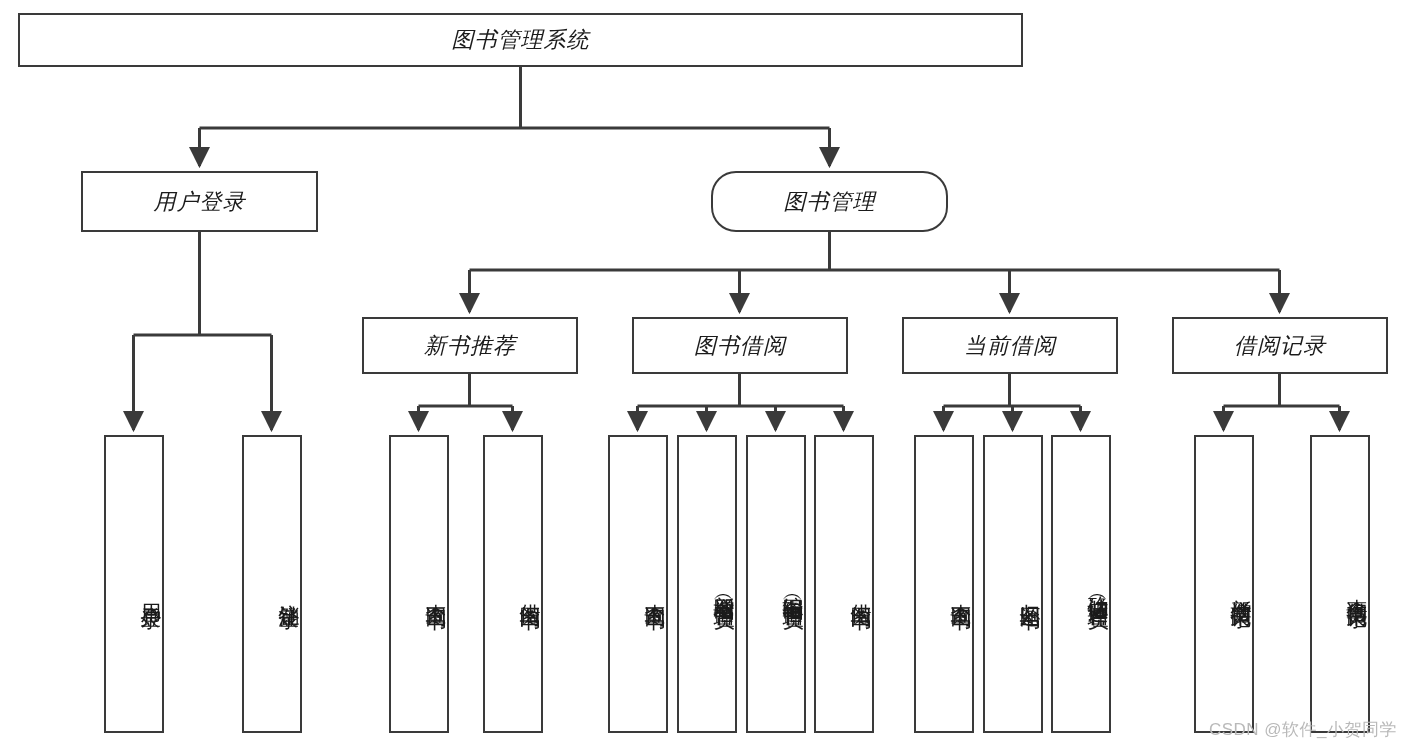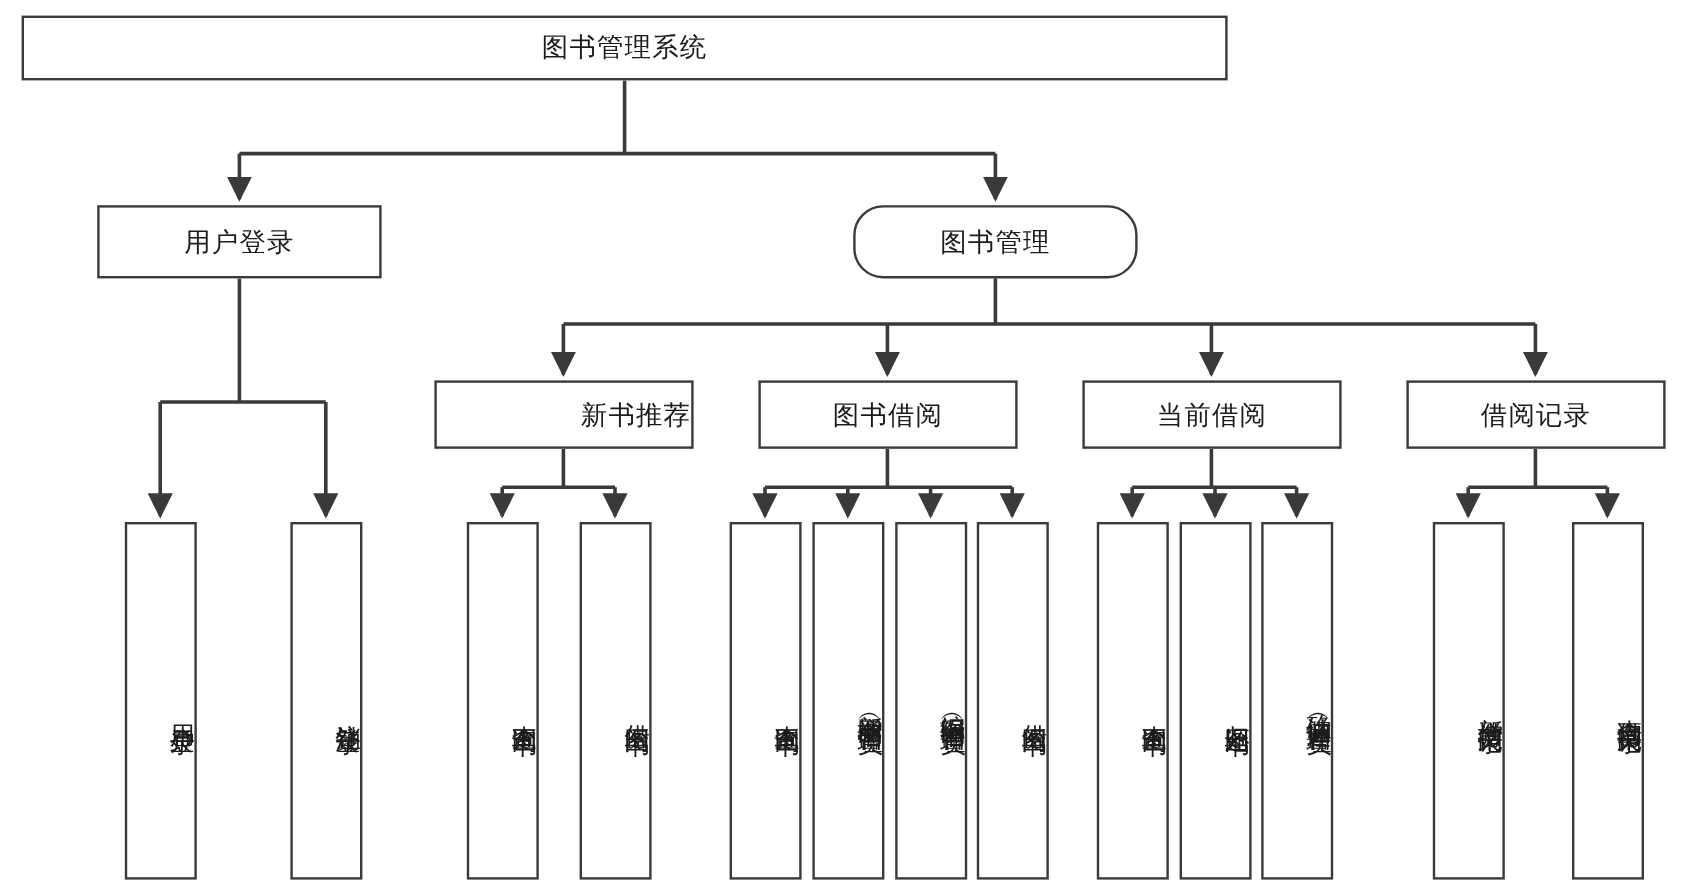--- a/index.html
+++ b/index.html
@@ -28,20 +28,21 @@
     border:2px solid #3a3a3a;
     display:flex;
     align-items:center;
     justify-content:center;
     color:#1b1b1b;
   }
   .node.horiz{
     font-size:22px;
     letter-spacing:1px;
     line-height:1;
+    font-style:italic;
   }
   .node.vert{
     writing-mode:vertical-rl;
     text-orientation:upright;
     font-size:21px;
     letter-spacing:2px;
     line-height:1.05;
     padding-top:14px;
     align-items:flex-start;
     justify-content:center;
@@ -120,21 +121,21 @@
     <span>图书管理系统</span>
   </div>
 
   <div class="node horiz" style="left:81px;top:171px;width:237px;height:61px;">
     <span>用户登录</span>
   </div>
   <div class="node horiz" style="left:711px;top:171px;width:237px;height:61px;border-radius:25px;">
     <span>图书管理</span>
   </div>
 
-  <div class="node horiz" style="left:362px;top:317px;width:216px;height:57px;justify-content:flex-end;">
+  <div class="node horiz" style="left:362px;top:317px;width:216px;height:57px;">
     <span>新书推荐</span>
   </div>
   <div class="node horiz" style="left:632px;top:317px;width:216px;height:57px;">
     <span>图书借阅</span>
   </div>
   <div class="node horiz" style="left:902px;top:317px;width:216px;height:57px;">
     <span>当前借阅</span>
   </div>
   <div class="node horiz" style="left:1172px;top:317px;width:216px;height:57px;text-align:center;">
     <span>借阅记录</span>
@@ -173,14 +174,15 @@
   <div class="node vert tall" style="left:1051px;top:435px;width:60px;height:298px;">
     <span>确认归还（管理员）</span>
   </div>
   <div class="node vert tall" style="left:1194px;top:435px;width:60px;height:298px;">
     <span>新增借阅记录</span>
   </div>
   <div class="node vert tall" style="left:1310px;top:435px;width:60px;height:298px;">
     <span>查询借阅记录</span>
   </div>
 
+  <div class="watermark">CSDN @软件_小贺同学</div>
 
 </div>
 
 </body></html>

